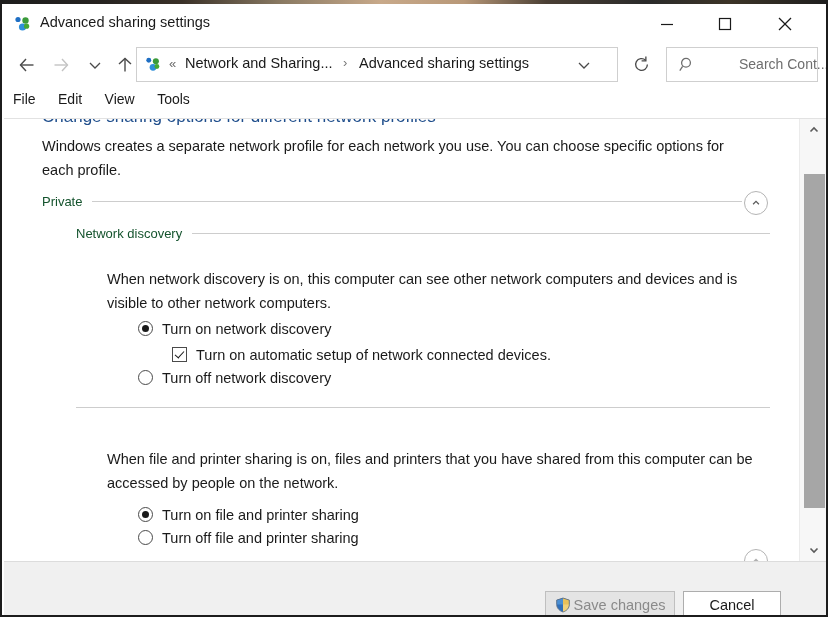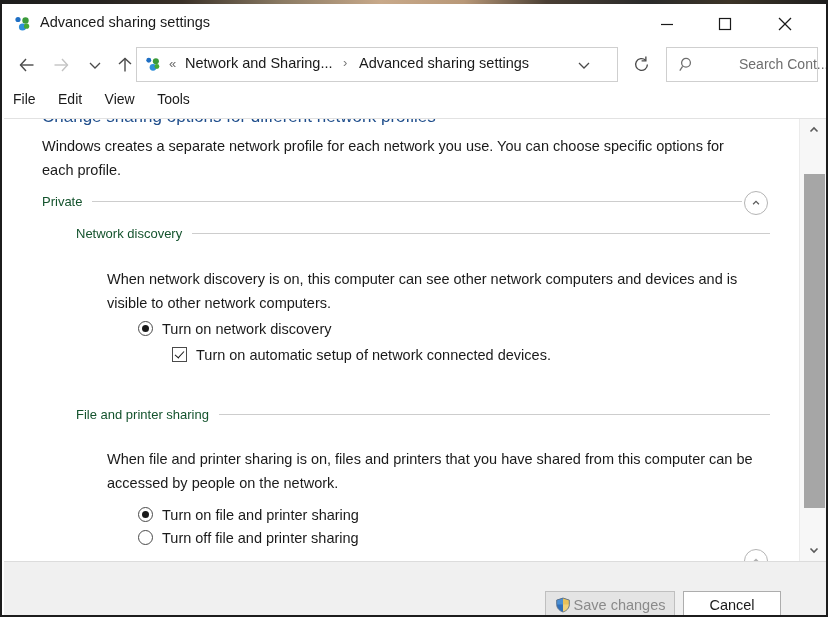--- a/index.html
+++ b/index.html
@@ -533,23 +533,26 @@
       <div class="optrow" id="opt-nd-on">
         <span class="radio on"></span>
         <span class="lbl">Turn on network discovery</span>
       </div>
 
       <div class="optrow" id="opt-nd-auto">
         <span class="checkbox on"></span>
         <span class="lbl">Turn on automatic setup of network connected devices.</span>
       </div>
 
+      <div class="optrow" id="opt-nd-off">
+        <span class="radio"></span>
+        <span class="lbl">Turn off network discovery</span>
+      </div>
 
       <div class="section-head" id="fileshare-head">
-        <span class="label">File and printer sharing</span>
         <span class="rule"></span>
       </div>
 
       <div class="body-text" id="fileshare-desc">When file and printer sharing is on, files and printers that you have shared from this computer can be accessed by people on the network.</div>
 
       <div class="optrow" id="opt-fs-on">
         <span class="radio on"></span>
         <span class="lbl">Turn on file and printer sharing</span>
       </div>
 

